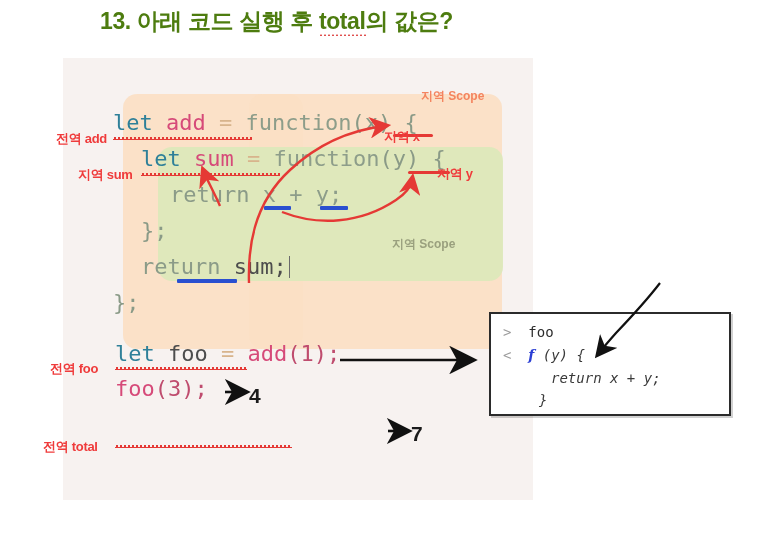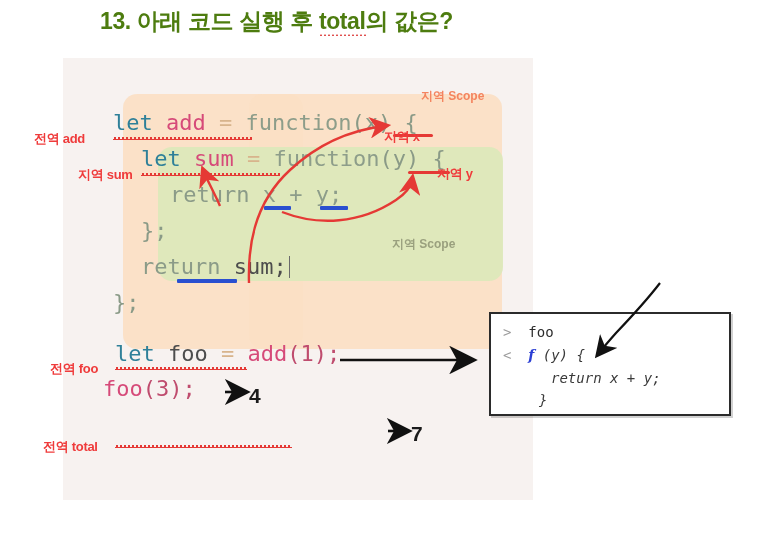--- a/index.html
+++ b/index.html
@@ -260,40 +260,40 @@
       <div class="cl" style="left:107px; top:124px;"><span class="ret">return</span><span class="plain"> </span><span class="fn">x</span><span class="plain"> </span><span class="fn">+</span><span class="plain"> </span><span class="fn">y;</span></div>
 
       <div class="cl" style="left:78px; top:160px;"><span class="punc">};</span></div>
 
       <div class="cl" style="left:78px; top:196px;"><span class="ret">return</span><span class="plain"> </span><span class="dark">sum;</span><span class="caret"></span></div>
 
       <div class="cl" style="left:50px; top:232px;"><span class="punc">};</span></div>
 
       <div class="cl" style="left:52px; top:283px;"><span class="kw">let</span><span class="plain"> </span><span class="dark">foo</span><span class="plain"> </span><span class="eq">=</span><span class="plain"> </span><span class="var">add</span><span class="num">(1);</span></div>
 
-      <div class="cl" style="left:40px; top:318px;text-align:right;"><span class="var">foo</span><span class="num">(3);</span></div>
+      <div class="cl" style="left:52px; top:318px;text-align:right;"><span class="var">foo</span><span class="num">(3);</span></div>
 
 
       <div class="ul-red" style="left:50px; top:78px; width:139px;"></div>
       <div class="ul-red" style="left:78px; top:114px; width:139px;"></div>
       <div class="ul-red-solid" style="left:330px; top:76px; width:40px;"></div>
       <div class="ul-red-solid" style="left:345px; top:113px; width:42px;"></div>
       <div class="ul-red" style="left:52px; top:308px; width:132px;"></div>
       <div class="ul-red" style="left:52px; top:386px; width:177px;"></div>
 
       <div class="ul-blue" style="left:201px; top:148px; width:27px;"></div>
       <div class="ul-blue" style="left:257px; top:148px; width:28px;"></div>
       <div class="ul-blue" style="left:114px; top:221px; width:60px;"></div>
     </div>
 
     <div class="lbl-orange" style="left:358px; top:30px;">지역 Scope</div>
     <div class="lbl-olive" style="left:329px; top:178px;">지역 Scope</div>
   </div>
 
-  <div class="lbl-red" style="left:34px; top:130px;">전역 add</div>
+  <div class="lbl-red" style="left:56px; top:130px;">전역 add</div>
   <div class="lbl-red" style="left:78px; top:166px;">지역 sum</div>
   <div class="lbl-red" style="left:384px; top:128px;">지역 x</div>
   <div class="lbl-red" style="left:437px; top:165px;">지역 y</div>
   <div class="lbl-red" style="left:50px; top:360px;">전역 foo</div>
   <div class="lbl-red" style="left:43px; top:438px;">전역 total</div>
 
   <div class="res-num" style="left:249px; top:384px;">4</div>
   <div class="res-num" style="left:411px; top:422px;">7</div>
 
 

